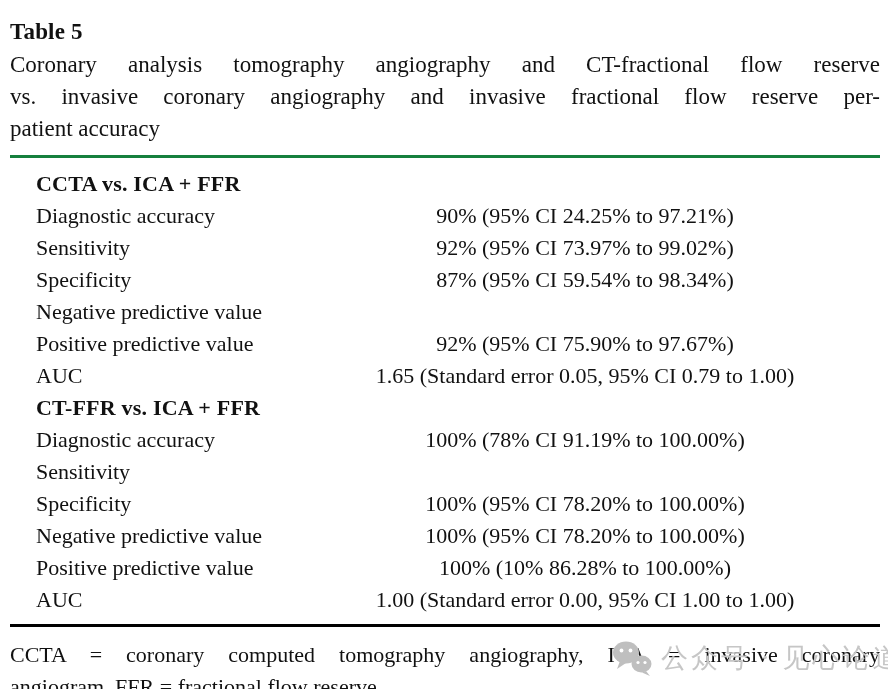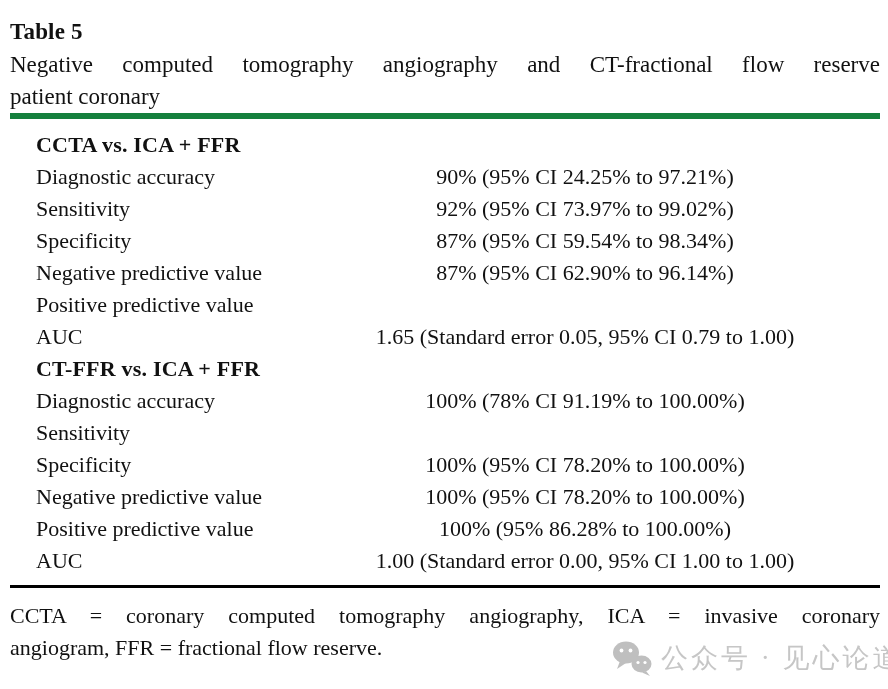--- a/index.html
+++ b/index.html
@@ -31,21 +31,22 @@
   }
   .caption-line {
     text-align: justify;
     text-align-last: justify;
   }
   .caption-line.last {
     text-align: left;
     text-align-last: auto;
   }
   .data-table {
-    border-top: 6px solid #15803d;
+    margin-top: 10px;
+    border-top: 3px solid #15803d;
     border-bottom: 3px solid #000000;
     padding: 10px 0 8px 0;
   }
   .t-row {
     display: flex;
     align-items: baseline;
     height: 32px;
     line-height: 32px;
     font-size: 22px;
   }
@@ -97,46 +98,47 @@
   }
 </style>
 </head>
 <body>
 
 <div class="page">
 
   <div class="table-label">Table 5</div>
 
   <div class="caption">
-    <div class="caption-line">Negative computed tomography angiography and CT-fractional flow reserve</div>
-    <div class="caption-line last">patient coronary</div>
+    <div class="caption-line">Coronary analysis tomography angiography and CT-fractional flow reserve</div>
+    <div class="caption-line">vs. invasive coronary angiography and invasive fractional flow reserve per-</div>
+    <div class="caption-line last">patient accuracy</div>
   </div>
 
   <div class="data-table">
 
     <div class="t-row t-section-header">CCTA vs. ICA + FFR</div>
 
     <div class="t-row">
       <div class="t-label">Diagnostic accuracy</div>
       <div class="t-value">90% (95% CI 24.25% to 97.21%)</div>
     </div>
     <div class="t-row">
       <div class="t-label">Sensitivity</div>
       <div class="t-value">92% (95% CI 73.97% to 99.02%)</div>
     </div>
     <div class="t-row">
       <div class="t-label">Specificity</div>
       <div class="t-value">87% (95% CI 59.54% to 98.34%)</div>
     </div>
     <div class="t-row">
       <div class="t-label">Negative predictive value</div>
-      <div class="t-value">87% (95% CI 62.90% to 96.14%)</div>
     </div>
     <div class="t-row">
       <div class="t-label">Positive predictive value</div>
+      <div class="t-value">92% (95% CI 75.90% to 97.67%)</div>
     </div>
     <div class="t-row">
       <div class="t-label">AUC</div>
       <div class="t-value">1.65 (Standard error 0.05, 95% CI 0.79 to 1.00)</div>
     </div>
 
     <div class="t-row t-section-header">CT-FFR vs. ICA + FFR</div>
 
     <div class="t-row">
       <div class="t-label">Diagnostic accuracy</div>
@@ -148,21 +150,21 @@
     <div class="t-row">
       <div class="t-label">Specificity</div>
       <div class="t-value">100% (95% CI 78.20% to 100.00%)</div>
     </div>
     <div class="t-row">
       <div class="t-label">Negative predictive value</div>
       <div class="t-value">100% (95% CI 78.20% to 100.00%)</div>
     </div>
     <div class="t-row">
       <div class="t-label">Positive predictive value</div>
-      <div class="t-value">100% (95% 86.28% to 100.00%)</div>
+      <div class="t-value">100% (10% 86.28% to 100.00%)</div>
     </div>
     <div class="t-row">
       <div class="t-label">AUC</div>
       <div class="t-value">1.00 (Standard error 0.00, 95% CI 1.00 to 1.00)</div>
     </div>
 
   </div>
 
   <div class="footnote">
     <div class="footnote-line">CCTA = coronary computed tomography angiography, ICA = invasive coronary</div>

